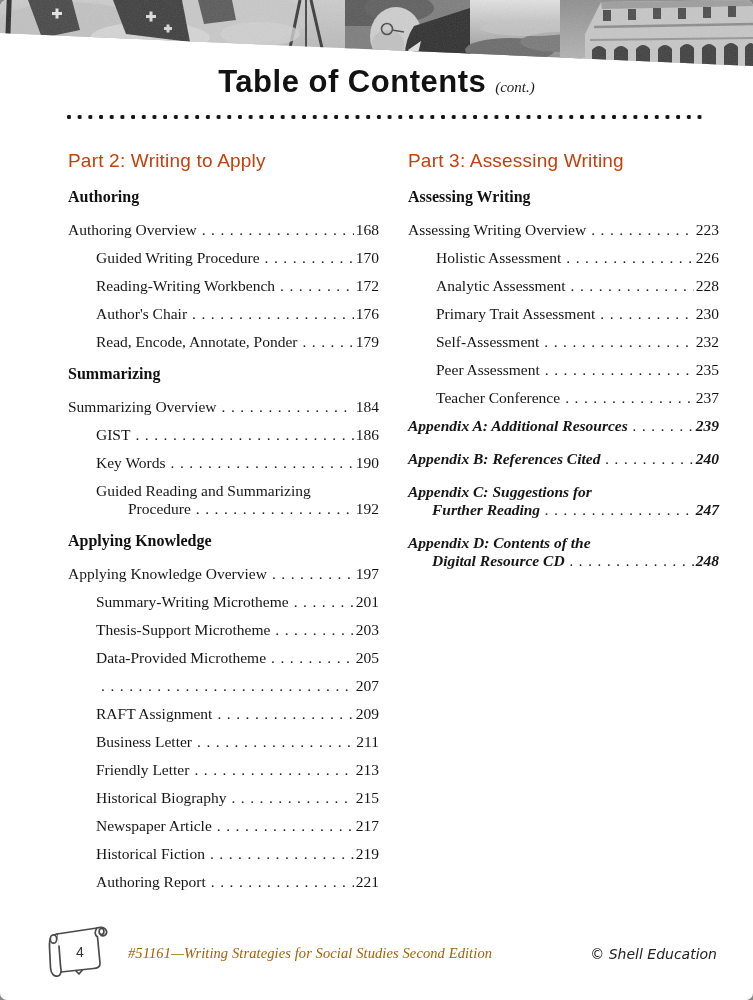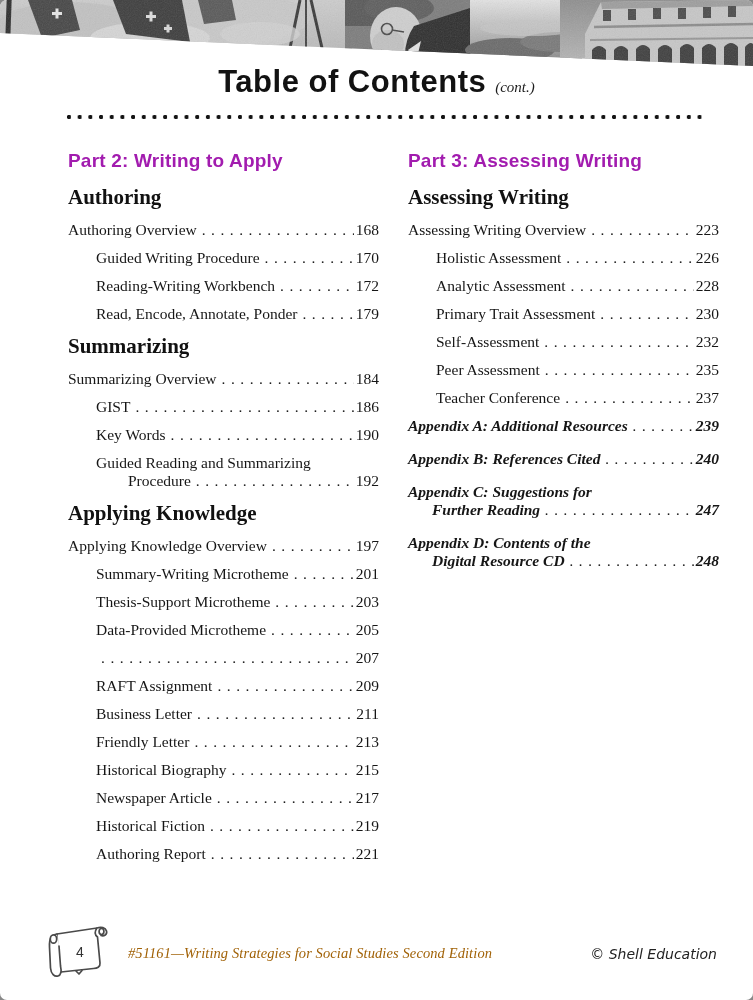--- a/index.html
+++ b/index.html
@@ -26,27 +26,27 @@
   .dotted-divider{
     position:absolute; left:66px; top:114px; width:642px; height:6px;
     background-image:radial-gradient(circle at 3px 3px, #141414 1.9px, transparent 2.4px);
     background-size:10.7px 6px; background-repeat:repeat-x;
   }
   
   .toc-col{position:absolute; top:150px; width:311px;}
   .col-left{left:68px;}
   .col-right{left:408px;}
   .part-heading{
-    font-family:"Liberation Sans", sans-serif; font-weight:bold;
+    font-family:"Liberation Sans", sans-serif; font-weight:normal;
     font-size:19px; line-height:22px; margin:0 0 16px 0; letter-spacing:0.2px;
-    color:#a21caf;
+    color:#c2410c;
   }
   .group-heading{
     font-family:"Liberation Serif", serif; font-weight:bold;
-    font-size:21px; line-height:18px; margin:14px 0 15px 0; color:#111;
+    font-size:16px; line-height:18px; margin:14px 0 15px 0; color:#111;
   }
   .toc-group:first-child .group-heading{margin-top:0;}
   .toc-group.no-heading{margin-top:4px;}
   .entry{margin-bottom:10px; font-size:15.5px;}
   .entry.bold{font-weight:bold; margin-bottom:15px;font-style:italic;}
   .entry-line{display:flex; align-items:baseline; line-height:18px;}
   .entry.indent .entry-line.first{padding-left:28px;text-align:center;}
   .entry.indent .entry-line.cont{padding-left:60px;}
   .entry:not(.indent) .entry-line.cont{padding-left:24px;}
   .entry-label{white-space:nowrap;}
@@ -203,20 +203,27 @@
           </div>
           <div class="entry indent">
             <div class="entry-line first">
               <span class="entry-label">Reading-Writing Workbench</span>
               <span class="dots"></span>
               <span class="pagenum">172</span>
             </div>
           </div>
           <div class="entry indent">
             <div class="entry-line first">
+              <span class="entry-label">Author's Chair</span>
+              <span class="dots"></span>
+              <span class="pagenum">176</span>
+            </div>
+          </div>
+          <div class="entry indent">
+            <div class="entry-line first">
               <span class="entry-label">Read, Encode, Annotate, Ponder</span>
               <span class="dots"></span>
               <span class="pagenum">179</span>
             </div>
           </div>
         </section>
         <section class="toc-group">
           <h3 class="group-heading">Summarizing</h3>
           <div class="entry">
             <div class="entry-line first">

